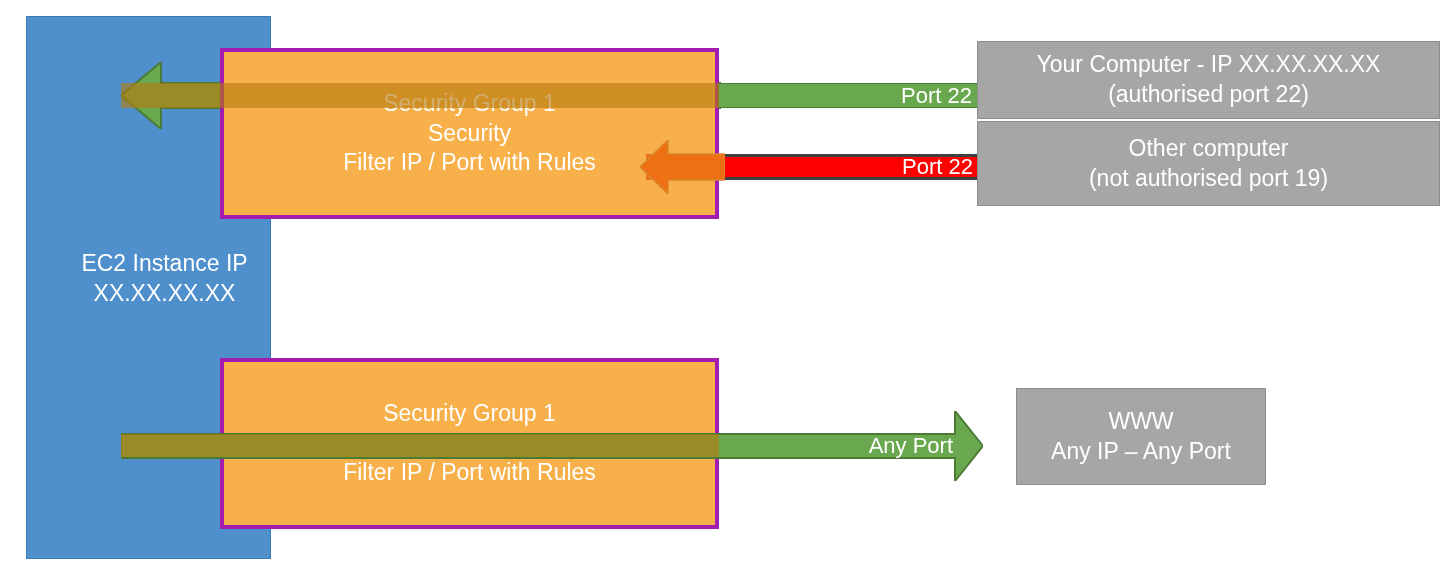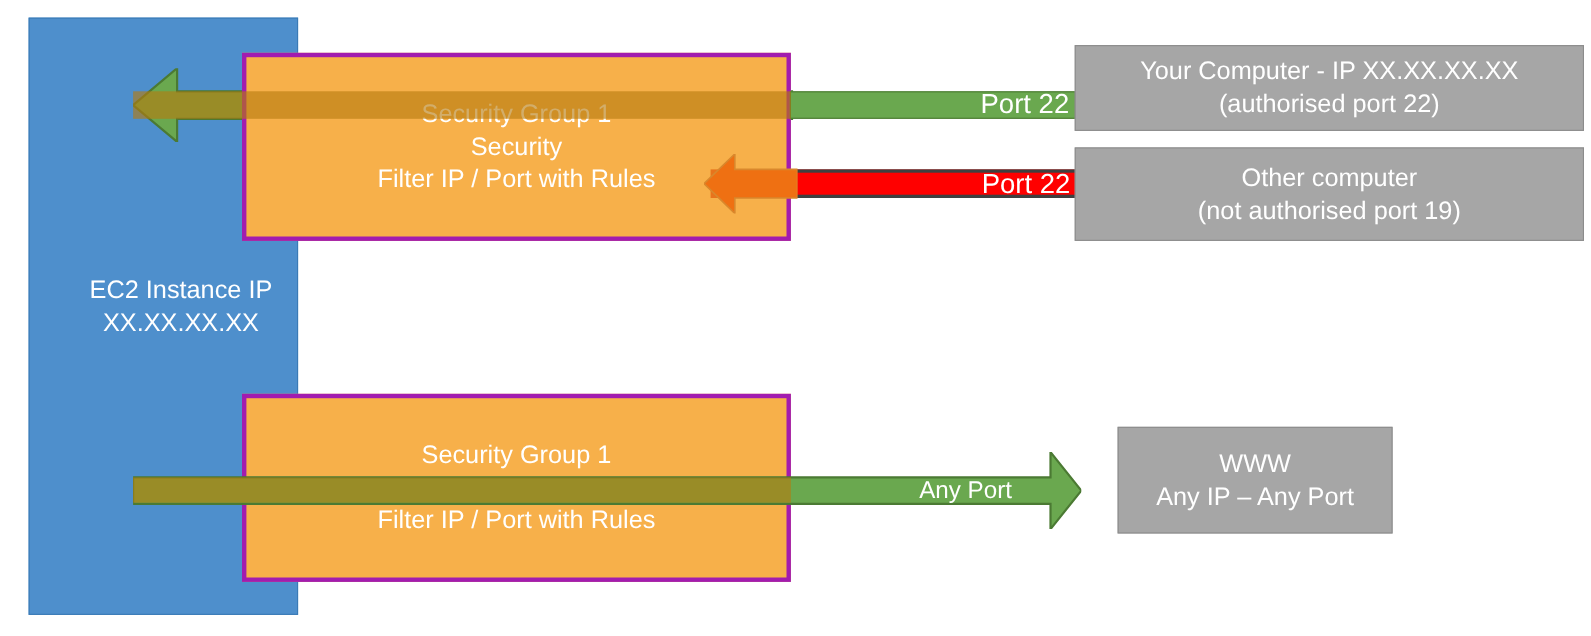--- a/index.html
+++ b/index.html
@@ -68,21 +68,21 @@
   .sg-box .line { display: block; }
 
   
   .shaft {
     position: absolute;
     box-sizing: border-box;
     display: flex;
     align-items: center;
     justify-content: flex-end;
     color: #ffffff;
-    font-size: 25px;
+    font-size: 22px;
     z-index: 4;
   }
 
   
   #shaft-port22-allowed {
     left: 718px;
     top: 83px;
     width: 260px;
     height: 25px;
     background: #6aa84f;
@@ -152,21 +152,21 @@
   #arrow-outbound {
     position: absolute;
     left: 121px;
     top: 411px;
     width: 862px;
     height: 70px;
     z-index: 4;
   }
   #shaft-outbound-label {
     position: absolute;
-    left: 686px;
+    left: 719px;
     top: 434px;
     width: 238px;
     height: 23px;
     display: flex;
     align-items: center;
     justify-content: flex-end;
     color: #ffffff;
     font-size: 22px;
     z-index: 6;
     padding-right: 4px;
@@ -182,21 +182,21 @@
     align-items: center;
   }
   #box-your-computer {
     left: 977px;
     top: 41px;
     width: 463px;
     height: 78px;
   }
   #box-other-computer {
     left: 977px;
-    top: 134px;
+    top: 121px;
     width: 463px;
     height: 85px;
   }
   #box-www {
     left: 982px;
     top: 388px;
     width: 250px;
     height: 97px;
     margin-left: 34px;
   }

